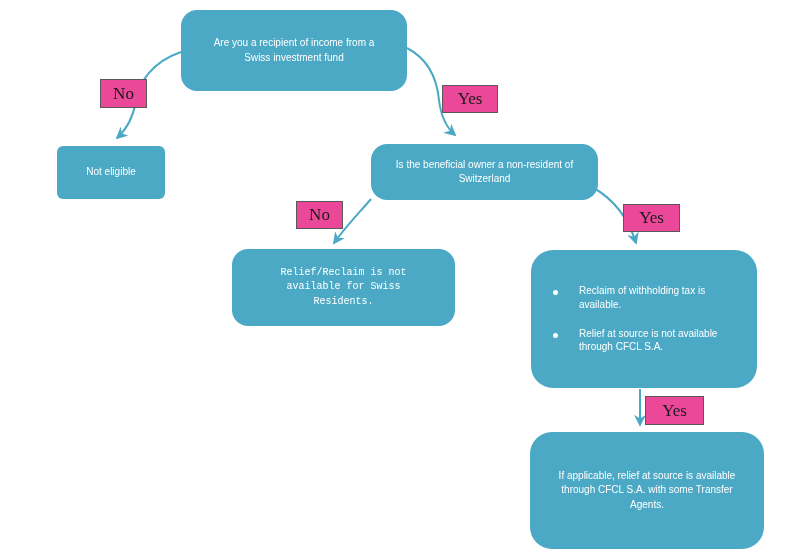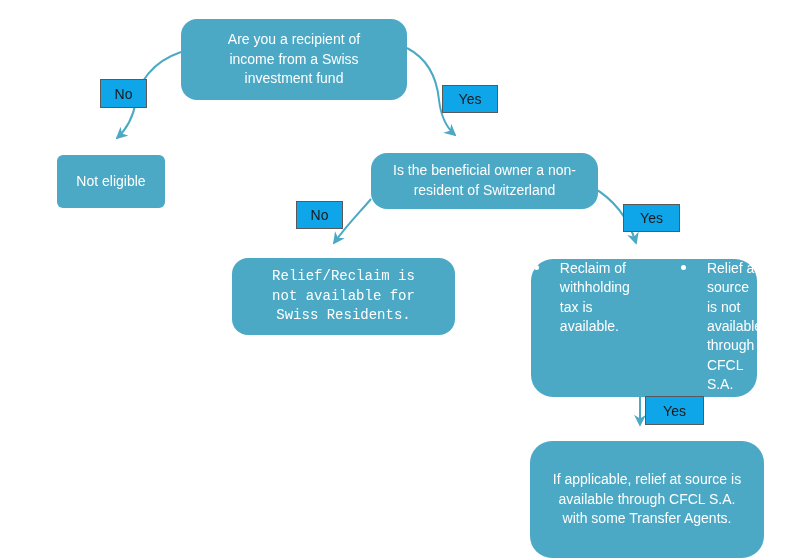--- a/index.html
+++ b/index.html
@@ -29,39 +29,40 @@
   .arrowhead{fill:var(--teal);}
   .node{
     position:absolute;
     background:var(--teal);
     color:var(--node-text);
     border-radius:16px;
     display:flex;
     align-items:center;
     justify-content:center;
     text-align:center;
-    font-size:14px;
+    font-size:10px;
     line-height:1.42;
     box-sizing:border-box;
-    margin-top:9px;
   }
   .node.big-radius{border-radius:22px;}
   .decision-label{
     position:absolute;
-    background:#0ea5e9;
+    background:#ec4899;
     border:1.5px solid var(--label-border);
     color:var(--label-text);
     display:flex;
     align-items:center;
     justify-content:center;
-    font-size:14px;
+    font-size:17px;
     box-sizing:border-box;
+    font-family:Liberation Serif, serif;
   }
   .bullet-list{
     display:flex;
+    flex-direction:column;
     justify-content:center;
     gap:15px;
     align-items:stretch;
   }
   .bullet-item{
     position:relative;
     text-align:left;
     padding-left:48px;
     padding-right:14px;
     line-height:1.38;

